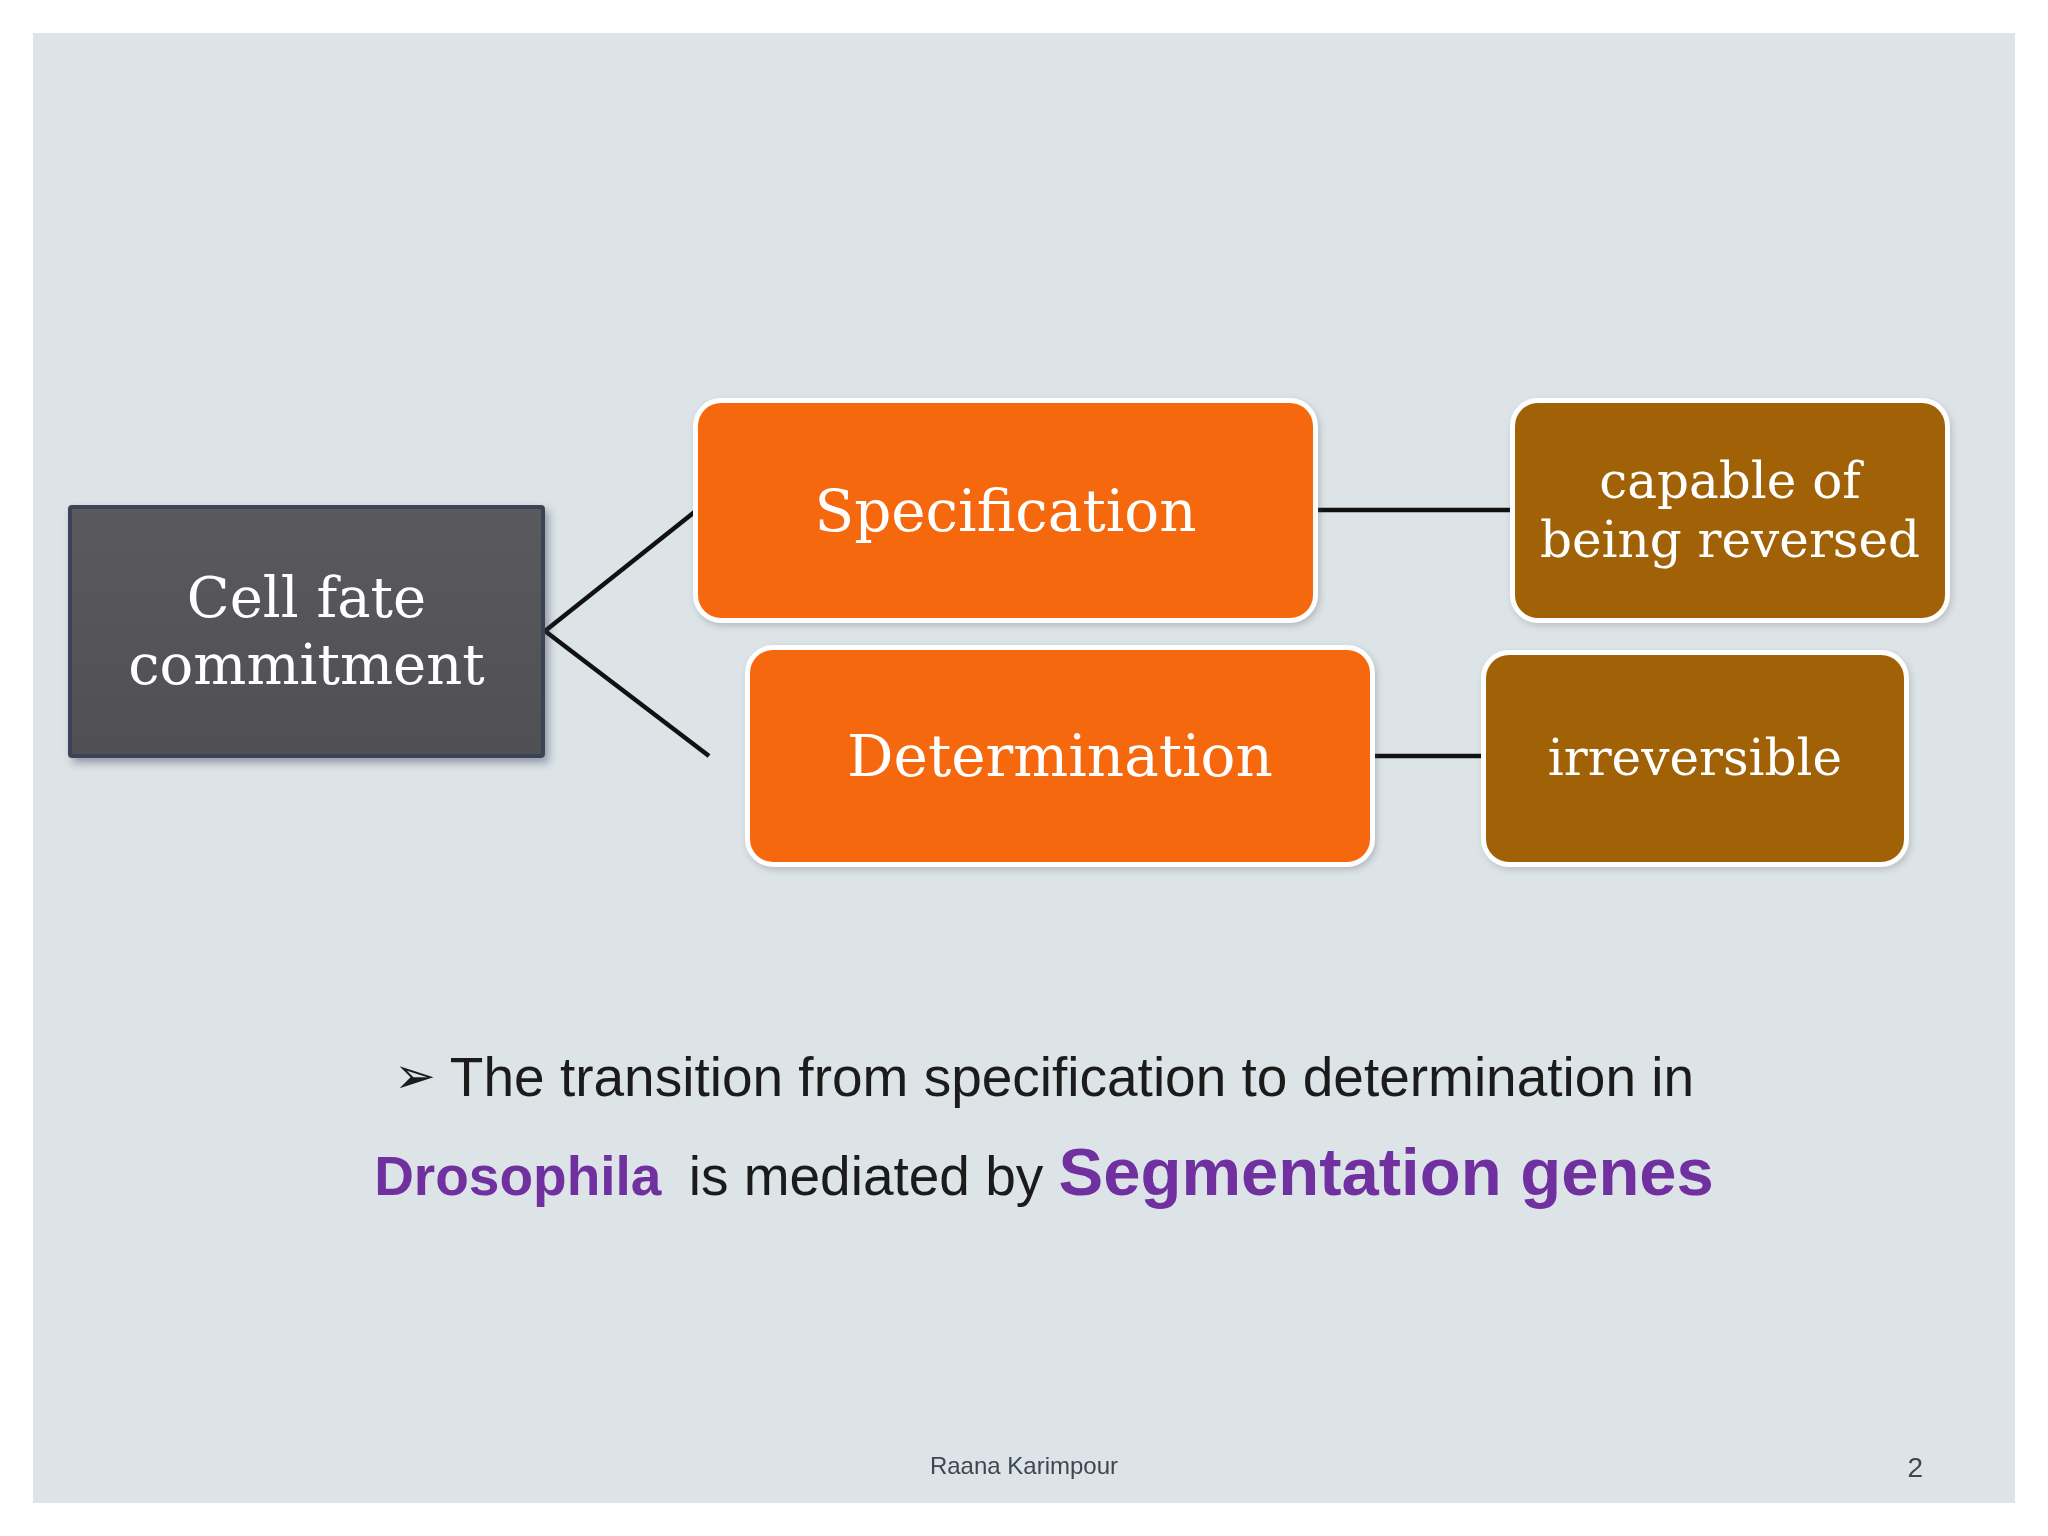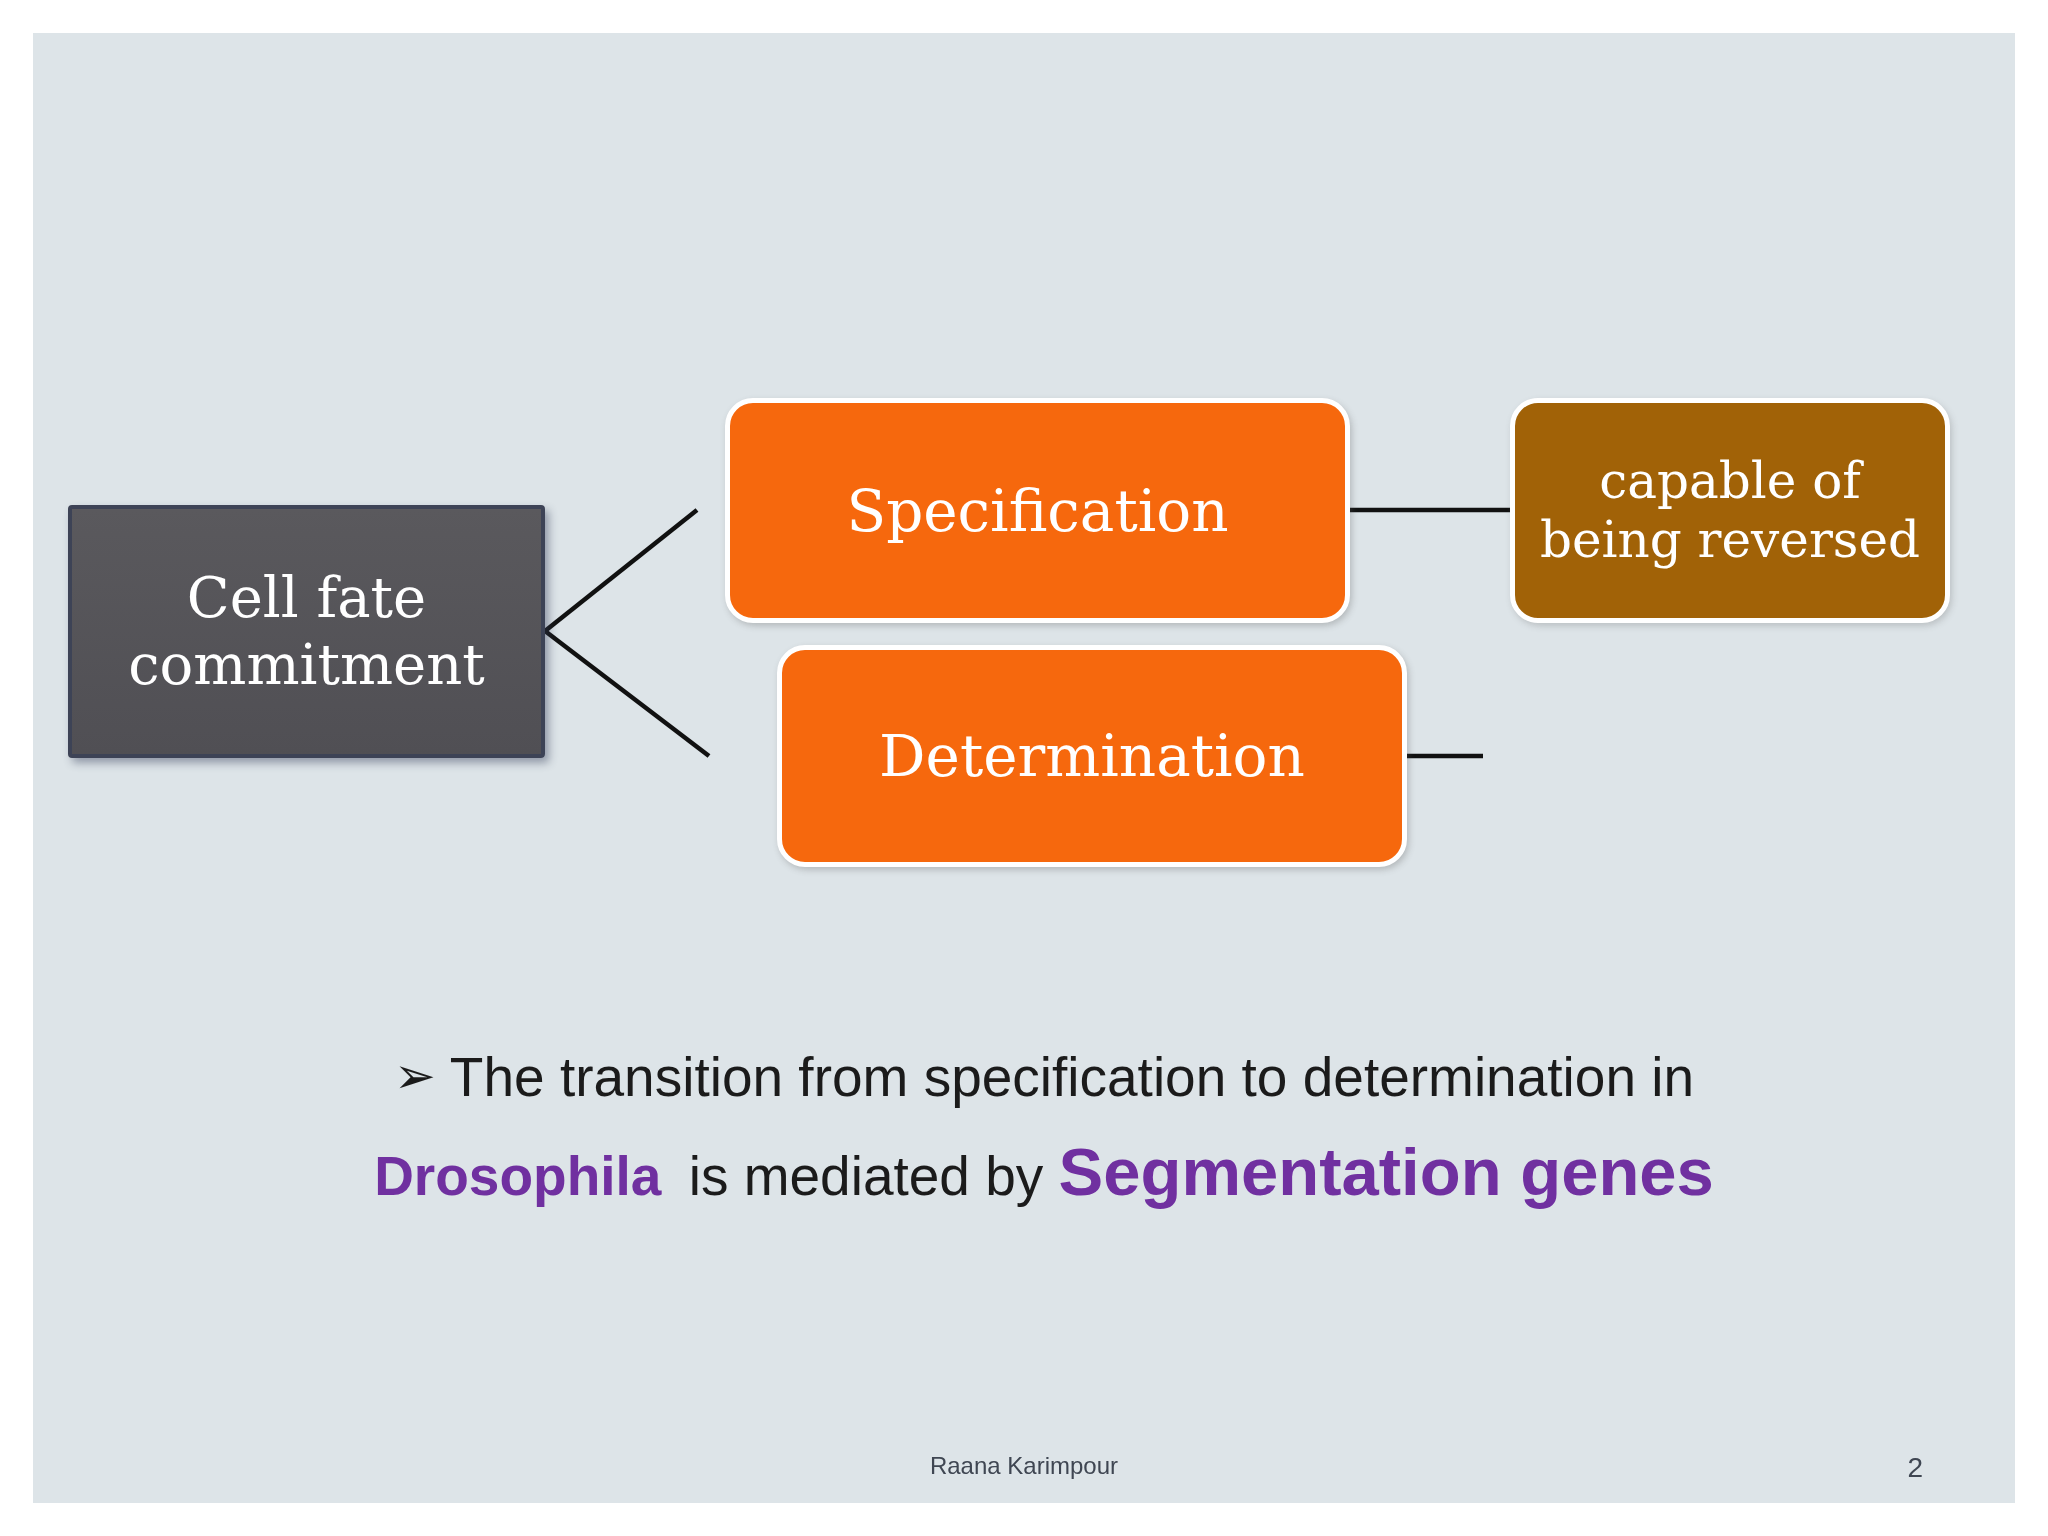--- a/index.html
+++ b/index.html
@@ -23,21 +23,21 @@
     left:35px;top:472px;width:477px;height:253px;
     background:linear-gradient(180deg,#5a595d 0%,#504f54 100%);
     border:4px solid #3d4356;border-radius:4px;
     box-shadow:4px 5px 9px rgba(55,65,90,0.45);
     font-size:56px;line-height:1.18;
     box-sizing:border-box;padding:0 30px;
   }
   .node-primary{
     background:#f6680d;border:5px solid #ffffff;border-radius:28px;
     box-shadow:2px 3px 6px rgba(90,90,90,0.30);
-    font-size:58px;box-sizing:border-box;margin-left:32px;
+    font-size:58px;box-sizing:border-box;
   }
   .node-light{
     background:#a16207;border:5px solid #ffffff;border-radius:28px;
     box-shadow:2px 3px 6px rgba(90,90,90,0.25);
     font-size:50px;line-height:1.18;box-sizing:border-box;padding:0 6px;
   }
   #node-spec{left:660px;top:365px;width:625px;height:225px;}
   #node-det {left:712px;top:612px;width:630px;height:222px;}
   #node-cap {left:1477px;top:365px;width:440px;height:225px;}
   #node-irr {left:1448px;top:617px;width:428px;height:217px;}
@@ -84,20 +84,23 @@
   </div>
 
   <div class="node node-primary" id="node-det">
     <span>Determination</span>
   </div>
 
   <div class="node node-light" id="node-cap">
     <span>capable of being reversed</span>
   </div>
 
+  <div class="node node-light" id="node-irr">
+    <span>irreversible</span>
+  </div>
 
   <div class="body-text" id="body-line1">
     <span class="bullet">➢</span><span>The transition from specification to determination in</span>
   </div>
 
   <div class="body-text" id="body-line2">
     <span class="purple">Drosophila</span><span class="mid"> is mediated by </span><span class="purple seg">Segmentation genes</span>
   </div>
 
   <div class="footer-author">Raana Karimpour</div>

